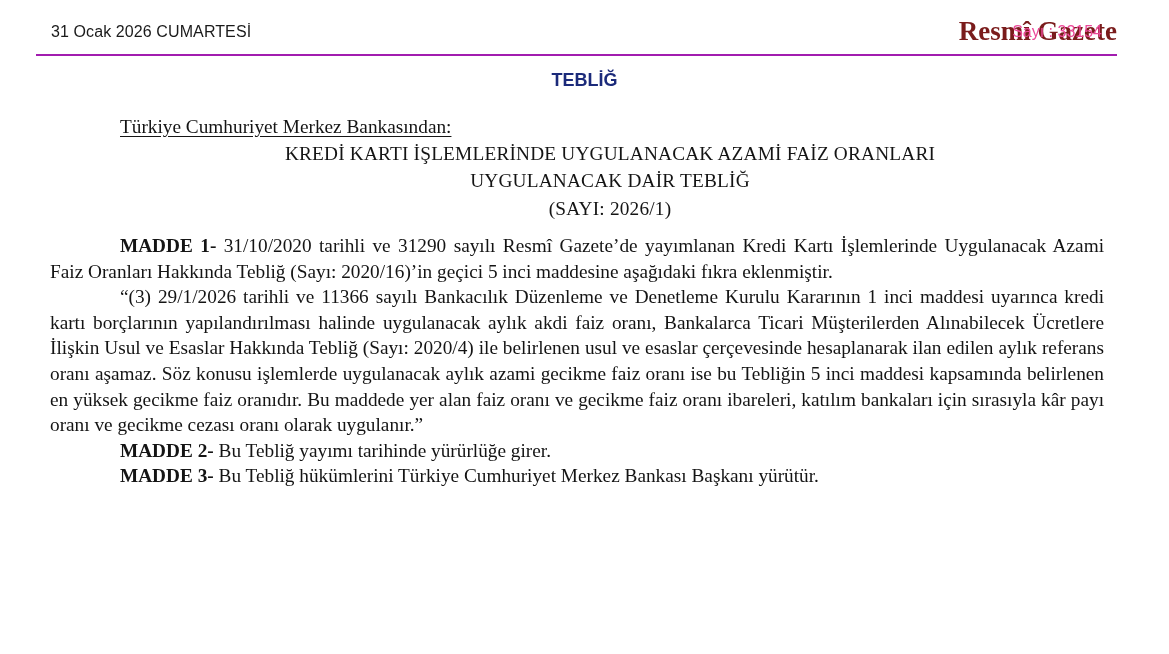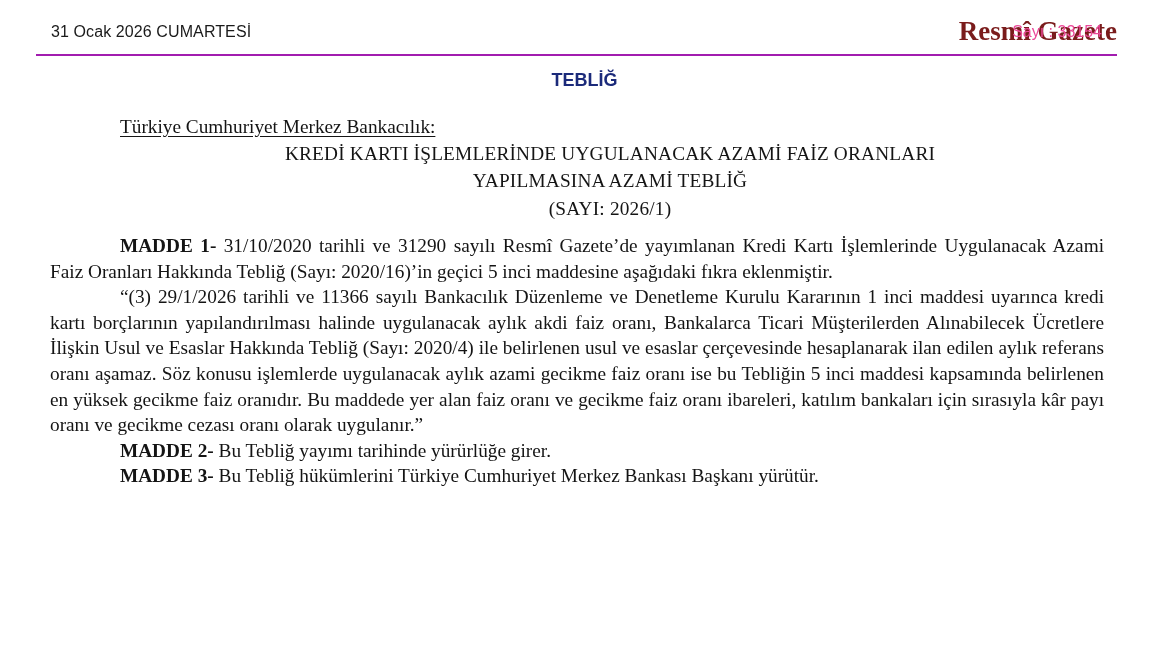--- a/index.html
+++ b/index.html
@@ -96,25 +96,25 @@
 
 <div class="header">
   <span class="header-date">31 Ocak 2026 CUMARTESİ</span>
   <span class="header-title">Resmî Gazete</span>
   <span class="header-issue">Sayı : 33154</span>
 </div>
 
 <div class="section-title">TEBLİĞ</div>
 
 <div class="content">
-  <div class="issuer">Türkiye Cumhuriyet Merkez Bankacılık:</div>
+  <div class="issuer">Türkiye Cumhuriyet Merkez Bankasından:</div>
 
   <div class="doc-heading">
     <div>KREDİ KARTI İŞLEMLERİNDE UYGULANACAK AZAMİ FAİZ ORANLARI</div>
-    <div>YAPILMASINA AZAMİ TEBLİĞ</div>
+    <div>UYGULANACAK DAİR TEBLİĞ</div>
     <div>(SAYI: 2026/1)</div>
   </div>
 
   <p class="para madde1"><span class="madde-label">MADDE 1-</span><span> 31/10/2020 tarihli ve 31290 sayılı Resmî Gazete’de yayımlanan Kredi Kartı İşlemlerinde Uygulanacak Azami Faiz Oranları Hakkında Tebliğ (Sayı: 2020/16)’in geçici 5 inci maddesine aşağıdaki fıkra eklenmiştir.</span></p>
 
   <p class="para"><span>“(3) 29/1/2026 tarihli ve 11366 sayılı Bankacılık Düzenleme ve Denetleme Kurulu Kararının 1 inci maddesi uyarınca kredi kartı borçlarının yapılandırılması halinde uygulanacak aylık akdi faiz oranı, Bankalarca Ticari Müşterilerden Alınabilecek Ücretlere İlişkin Usul ve Esaslar Hakkında Tebliğ (Sayı: 2020/4) ile belirlenen usul ve esaslar çerçevesinde hesaplanarak ilan edilen aylık referans oranı aşamaz. Söz konusu işlemlerde uygulanacak aylık azami gecikme faiz oranı ise bu Tebliğin 5 inci maddesi kapsamında belirlenen en yüksek gecikme faiz oranıdır. Bu maddede yer alan faiz oranı ve gecikme faiz oranı ibareleri, katılım bankaları için sırasıyla kâr payı oranı ve gecikme cezası oranı olarak uygulanır.”</span></p>
 
   <p class="para"><span class="madde-label">MADDE 2-</span><span> Bu Tebliğ yayımı tarihinde yürürlüğe girer.</span></p>
 
   <p class="para"><span class="madde-label">MADDE 3-</span><span> Bu Tebliğ hükümlerini Türkiye Cumhuriyet Merkez Bankası Başkanı yürütür.</span></p>

